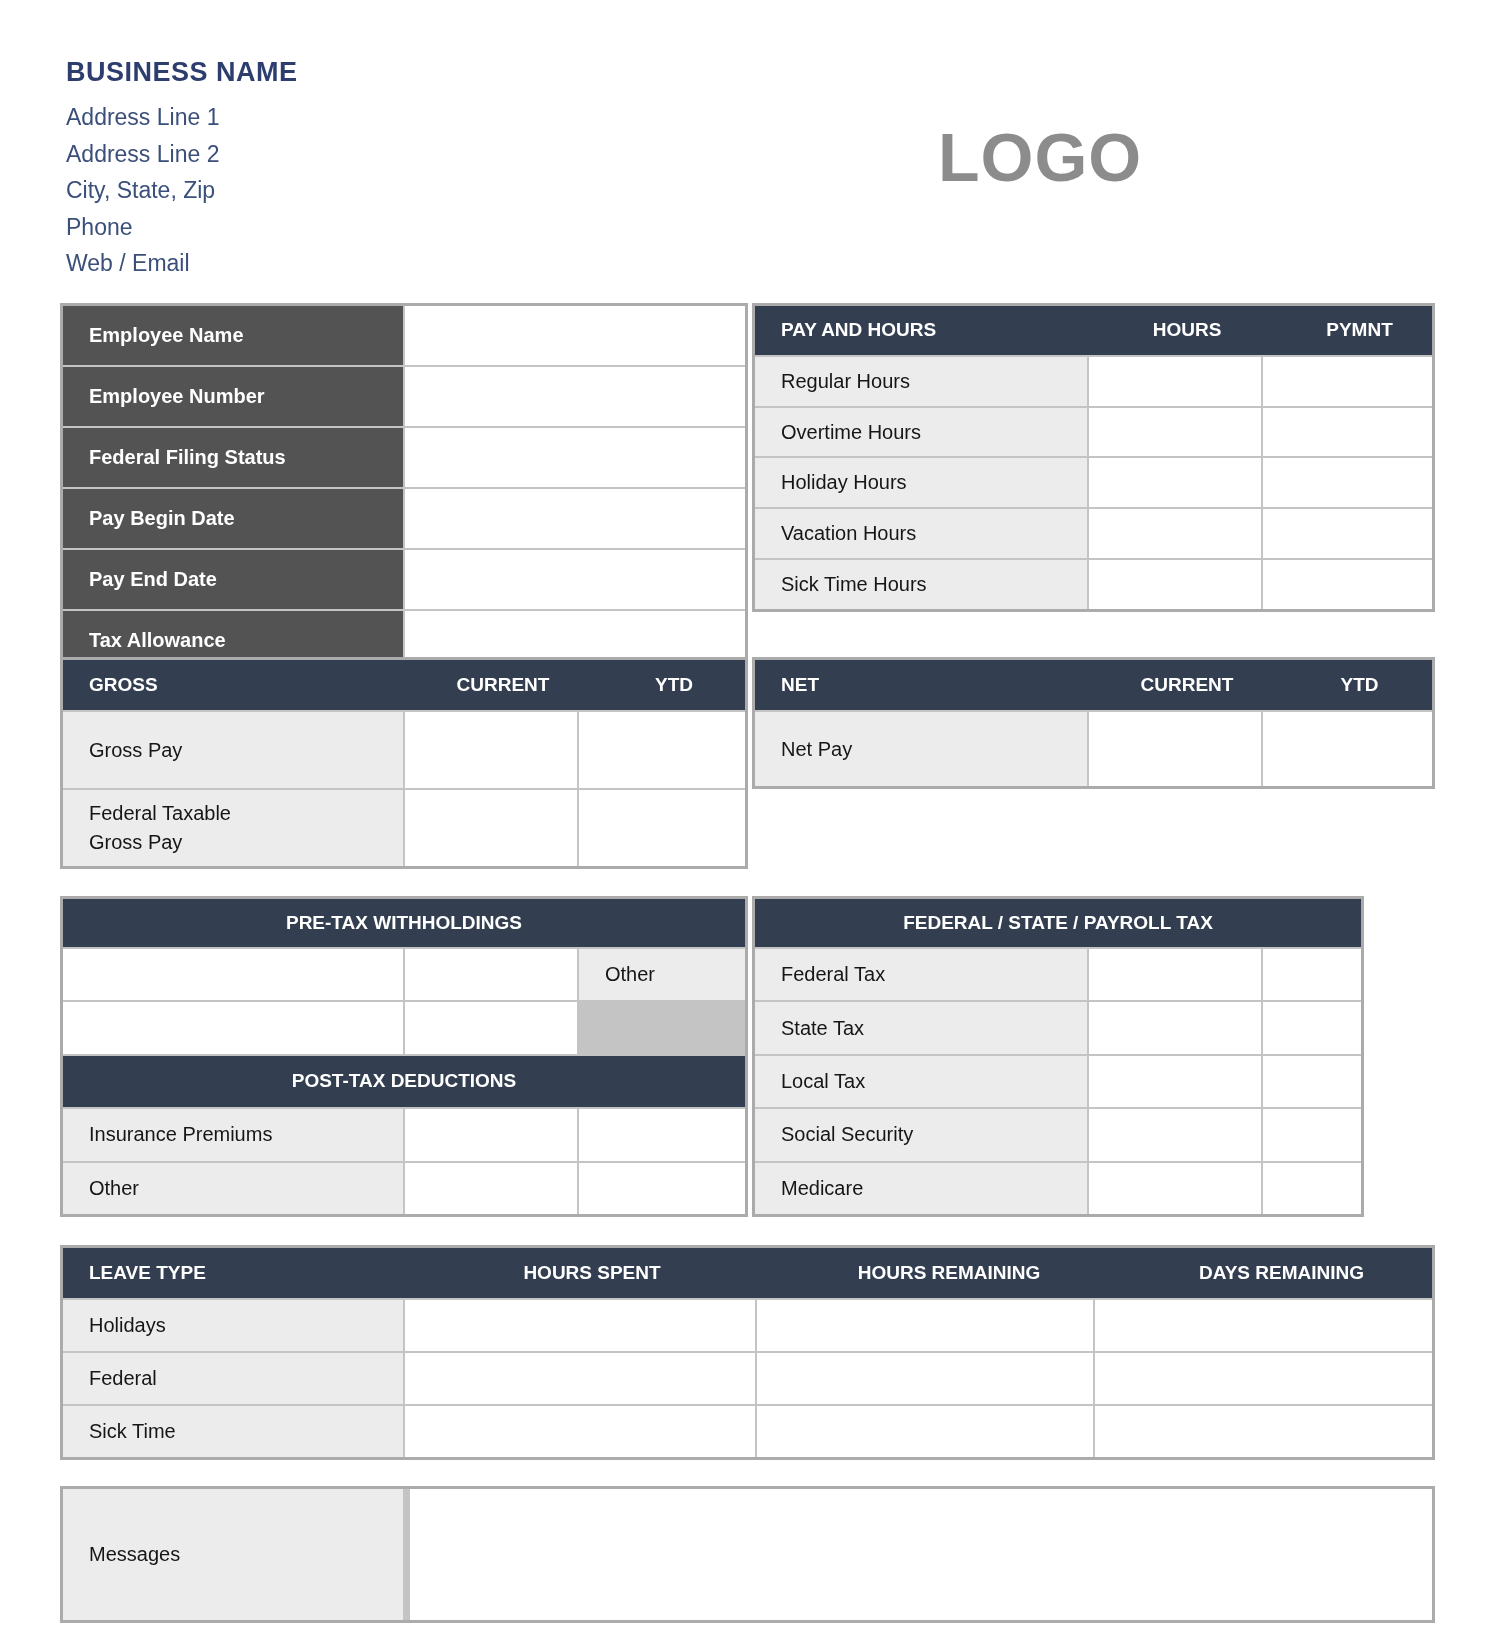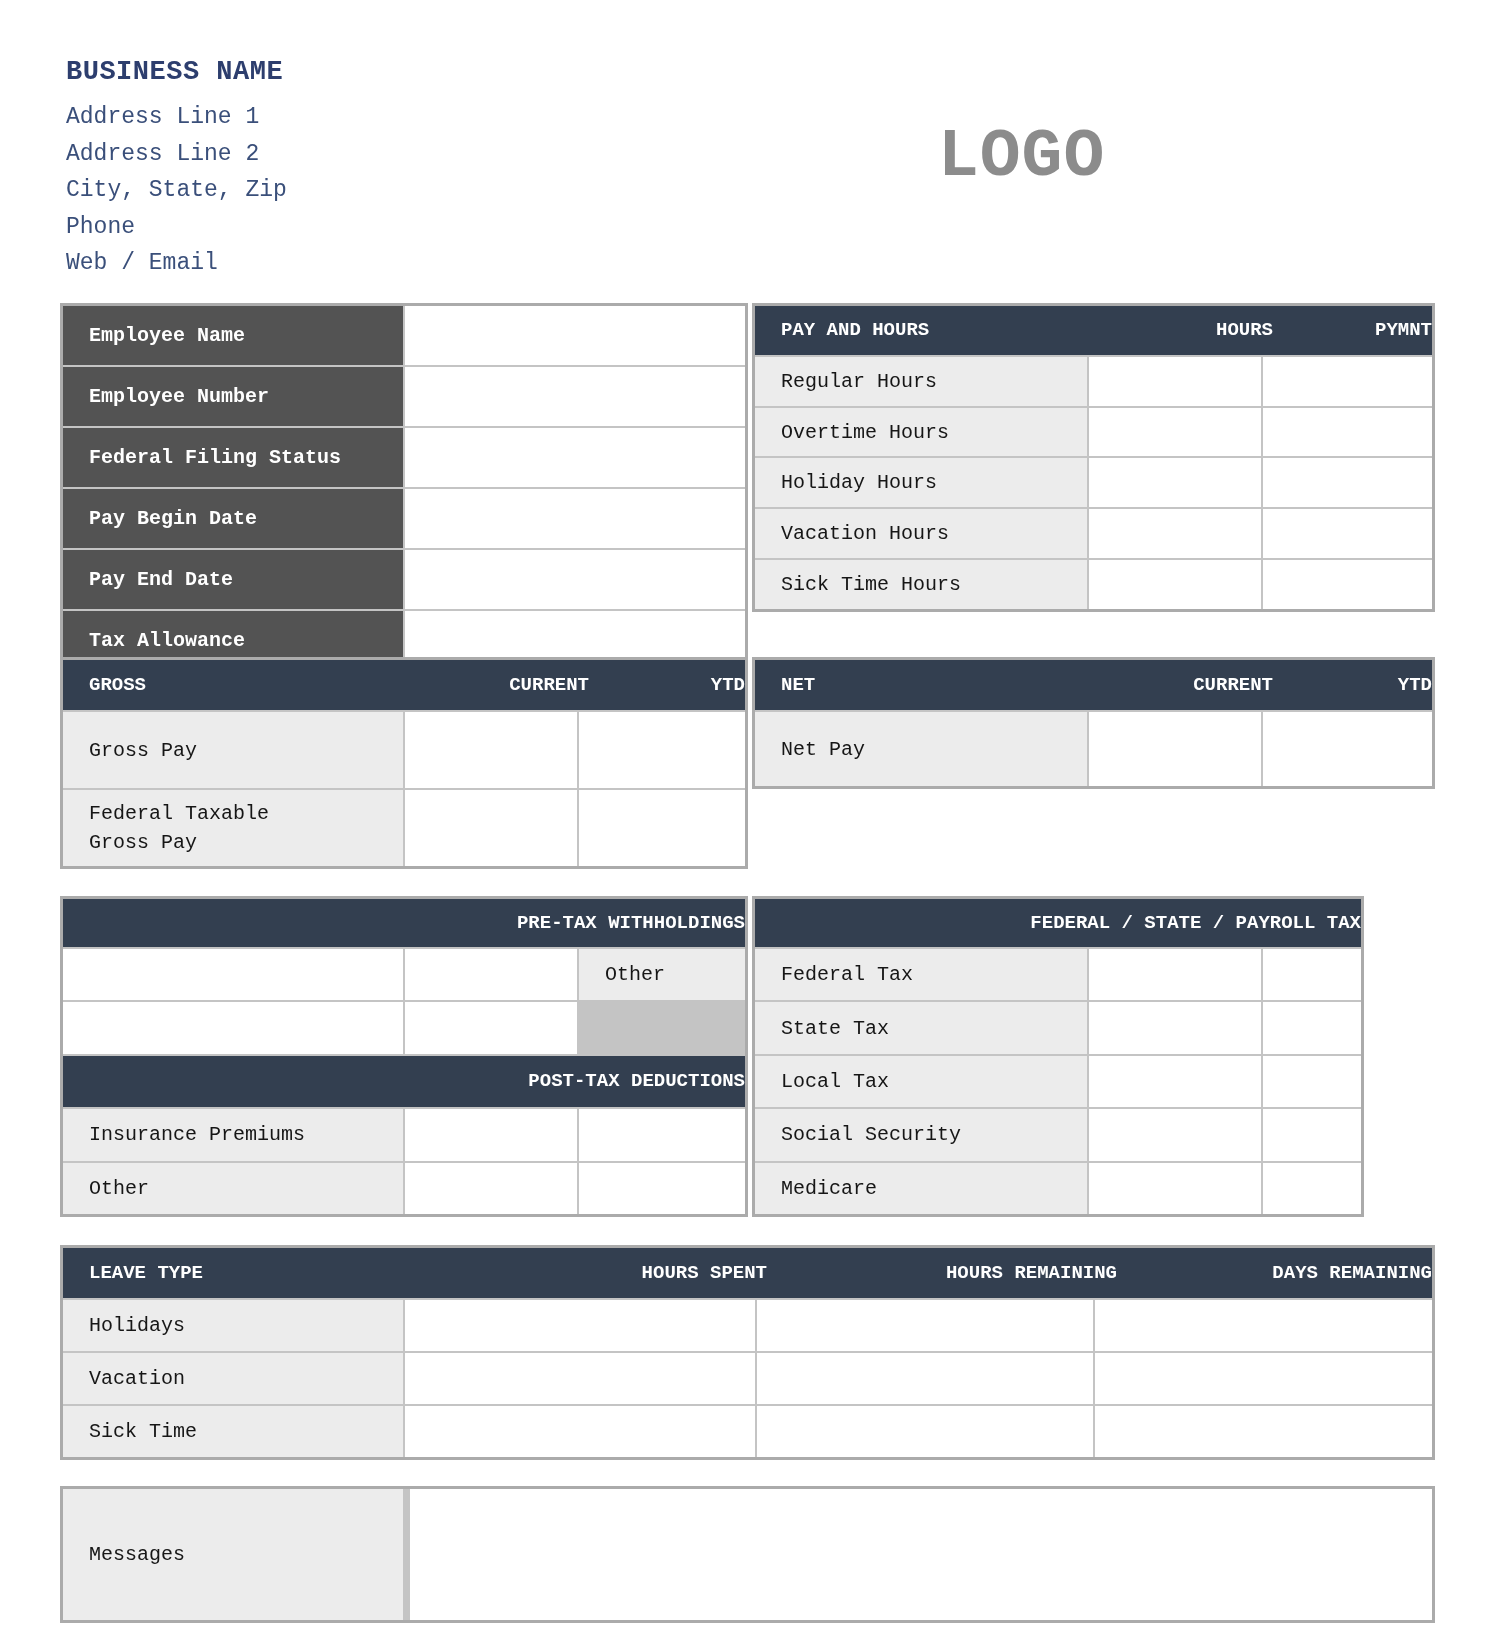--- a/index.html
+++ b/index.html
@@ -1,17 +1,17 @@
 <!DOCTYPE html>
 <html><head>
 <meta charset="utf-8">
 <style>
   html,body{margin:0;padding:0;background:#fff;}
   .page{position:relative;width:1496px;height:1640px;background:#ffffff;overflow:hidden;
-        font-family:Liberation Mono, monospace;}
+        font-family:Liberation Sans, sans-serif;}
 
   .biz-name{position:absolute;left:66px;top:57px;font-size:27px;font-weight:bold;
             color:#2D3E6E;letter-spacing:.5px;}
   .addr{position:absolute;left:66px;top:99px;font-size:23px;color:#3A4F7A;line-height:36.5px;}
   .logo{position:absolute;left:938px;top:118px;font-size:68px;font-weight:bold;
         color:#8C8C8C;letter-spacing:1px;}
 
   .tbl{position:absolute;display:grid;gap:2px;background:#C4C4C4;
        border:3px solid #ABABAB;box-sizing:border-box;}
   .cell{display:flex;align-items:center;min-width:0;}
@@ -20,21 +20,21 @@
   .gray{background:#ECECEC;}
   .white{background:#ffffff;}
   .span-all{grid-column:1/-1;}
 
   .lblW{color:#fff;font-weight:bold;font-size:20px;padding-left:26px;}
   .lbl{color:#161616;font-size:20px;padding-left:26px;}
   .wrap span{max-width:190px;line-height:1.45;display:inline-block;}
 
   .hdrgrid{display:grid;gap:14px;width:100%;height:100%;align-items:center;}
   .h-title{color:#fff;font-weight:bold;font-size:19px;padding-left:26px;}
-  .h-center{color:#fff;font-weight:bold;font-size:19px;text-align:right;}
+  .h-center{color:#fff;font-weight:bold;font-size:19px;text-align:center;}
 
   .t-emp{left:60px;top:303px;width:688px;height:370px;
          grid-template-columns:340px 1fr;grid-template-rows:repeat(6,1fr);}
   .t-pay{left:752px;top:303px;width:683px;height:309px;
          grid-template-columns:332px 172px 1fr;grid-template-rows:repeat(6,1fr);}
   .t-gross{left:60px;top:657px;width:688px;height:212px;
          grid-template-columns:340px 172px 1fr;grid-template-rows:50px 1fr 1fr;}
   .t-net{left:752px;top:657px;width:683px;height:132px;
          grid-template-columns:332px 172px 1fr;grid-template-rows:50px 1fr;}
   .t-pretax{left:60px;top:896px;width:688px;height:321px;
@@ -183,21 +183,21 @@
         <div class="h-title">LEAVE TYPE</div>
         <div class="h-center">HOURS SPENT</div>
         <div class="h-center">HOURS REMAINING</div>
         <div class="h-center">DAYS REMAINING</div>
       </div>
     </div>
     <div class="cell gray lbl">Holidays</div>
     <div class="cell white"></div>
     <div class="cell white"></div>
     <div class="cell white"></div>
-    <div class="cell gray lbl">Vacation</div>
+    <div class="cell gray lbl">Federal</div>
     <div class="cell white"></div>
     <div class="cell white"></div>
     <div class="cell white"></div>
     <div class="cell gray lbl">Sick Time</div>
     <div class="cell white"></div>
     <div class="cell white"></div>
     <div class="cell white"></div>
   </div>
 
   <div class="tbl t-msg">

